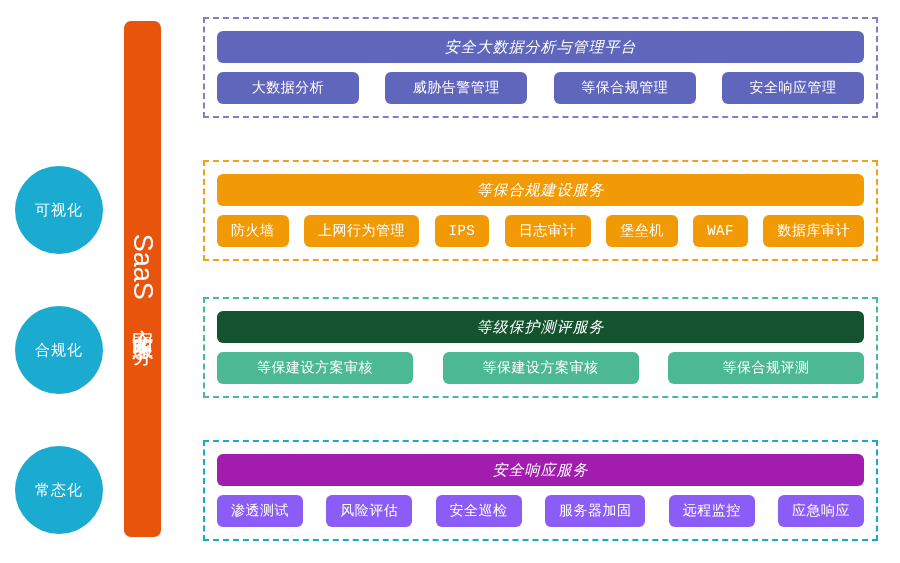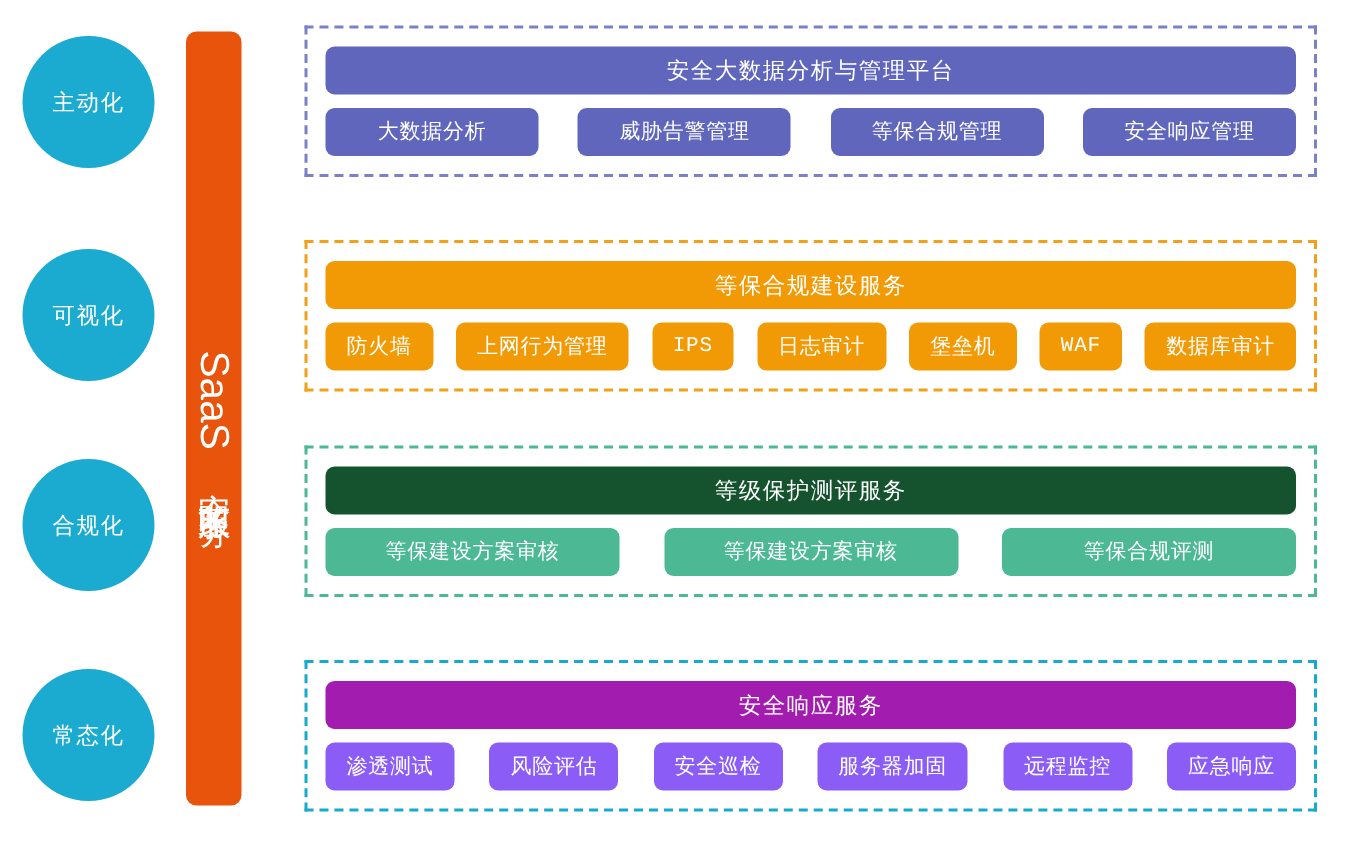--- a/index.html
+++ b/index.html
@@ -91,20 +91,21 @@
   .banner {
     height: 32px;
     border-radius: 6px;
     display: flex;
     align-items: center;
     justify-content: center;
     color: #ffffff;
     font-size: 15px;
     letter-spacing: 1px;
     margin-bottom: 9px;
+    font-style: italic;
   }
   .b0 .banner { background: #5F66BB; }
   .b1 .banner { background: #F29A05; }
   .b2 .banner { background: #14532d; }
   .b3 .banner { background: #a21caf; }
 
   .pill-row {
     display: flex;
     align-items: center;
     height: 32px;
@@ -131,23 +132,20 @@
   .b0 .pill { background: #5F66BB; min-width: 142px; }
   .b1 .pill { background: #F29A05; }
   .b2 .pill { background: #4CB894; min-width: 196px; }
   .b3 .pill { background: #8b5cf6; }
 </style>
 </head>
 <body>
 
 <div id="diagram">
 
-  <div class="stage-circle s0">
-    <span>主动化</span>
-  </div>
   <div class="stage-circle s1">
     <span>可视化</span>
   </div>
   <div class="stage-circle s2">
     <span>合规化</span>
   </div>
   <div class="stage-circle s3">
     <span>常态化</span>
   </div>
 

